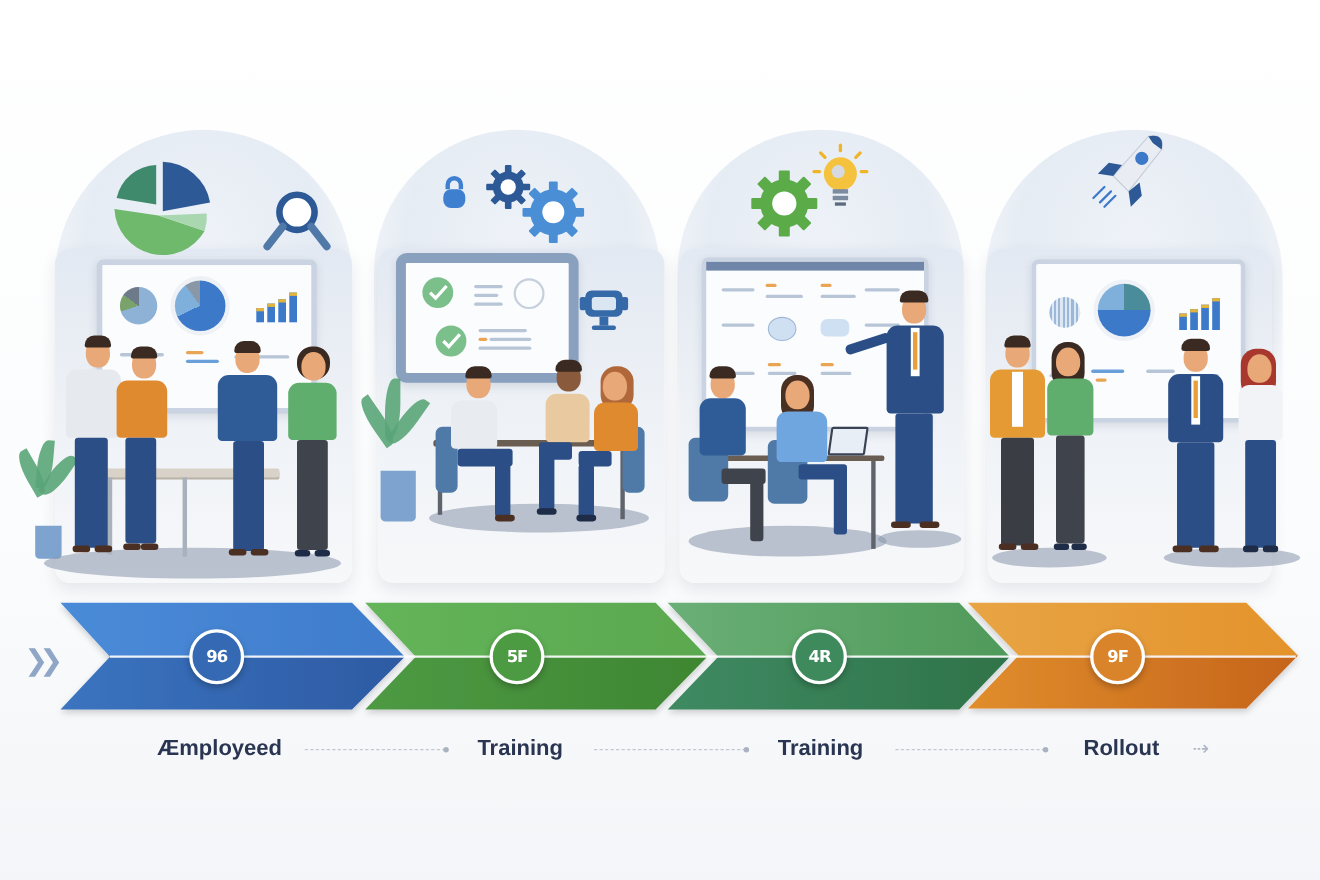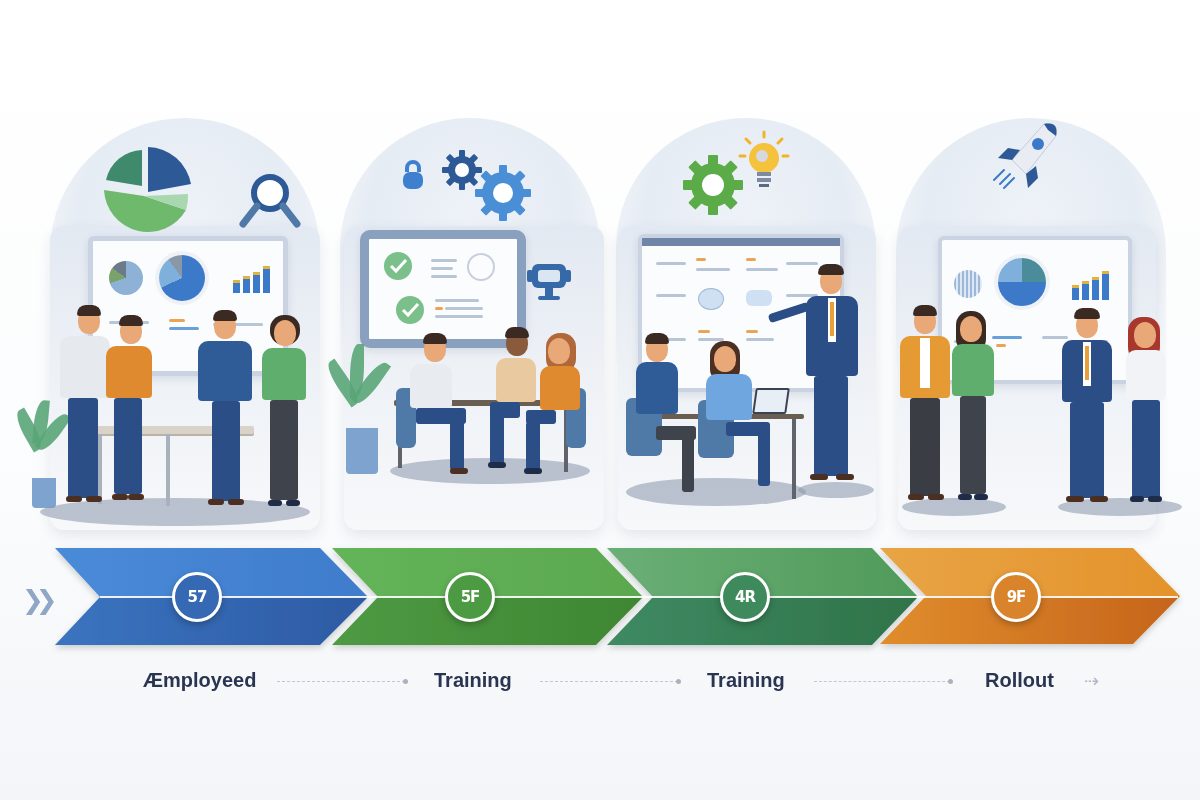--- a/index.html
+++ b/index.html
@@ -486,21 +486,21 @@
 
         <g>
           <polygon points="880,548 1133,548 1180,596 926,596" fill="url(#gOTop)"></polygon>
           <polygon points="926,596 1180,596 1133,644 880,644" fill="url(#gOBot)"></polygon>
         </g>
       </g>
       <line x1="100" y1="597" x2="1178" y2="597" stroke="#ffffff" stroke-width="2" opacity="0.9"></line>
     </svg>
 
     <div class="badge" style="left:172px; top:32px; background:#3569b3;">
-        <span>57</span>
+        <span>96</span>
       </div>
     <div class="badge" style="left:445px; top:32px; background:#4c9a42;">
         <span>5F</span>
       </div>
     <div class="badge" style="left:720px; top:32px; background:#3f8a5c;">
         <span>4R</span>
       </div>
     <div class="badge" style="left:991px; top:32px; background:#d9842a;">
         <span>9F</span>
       </div>

